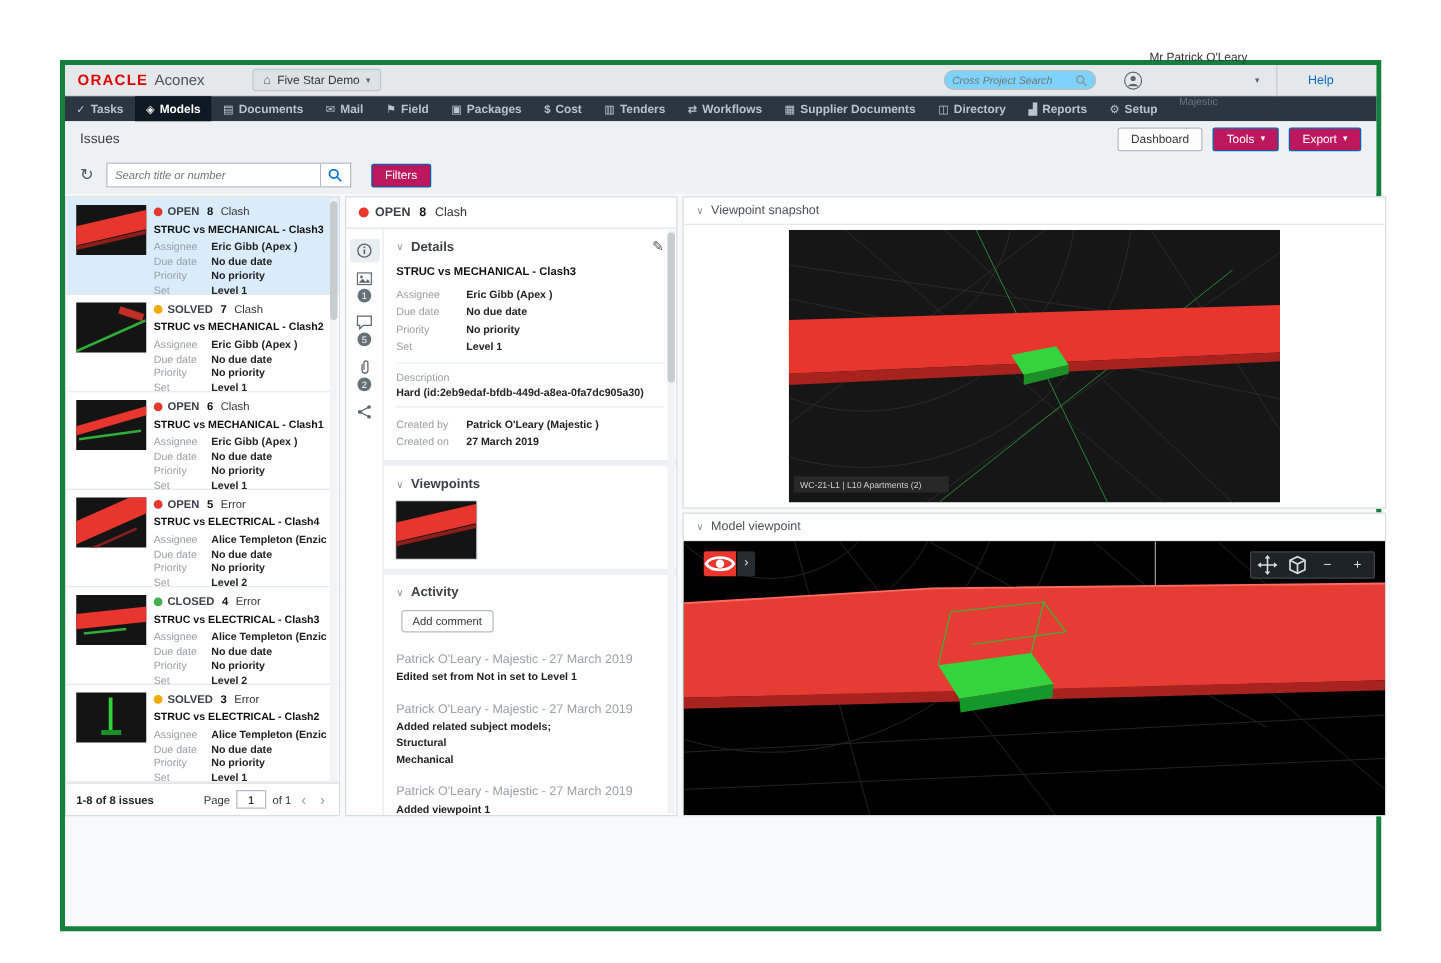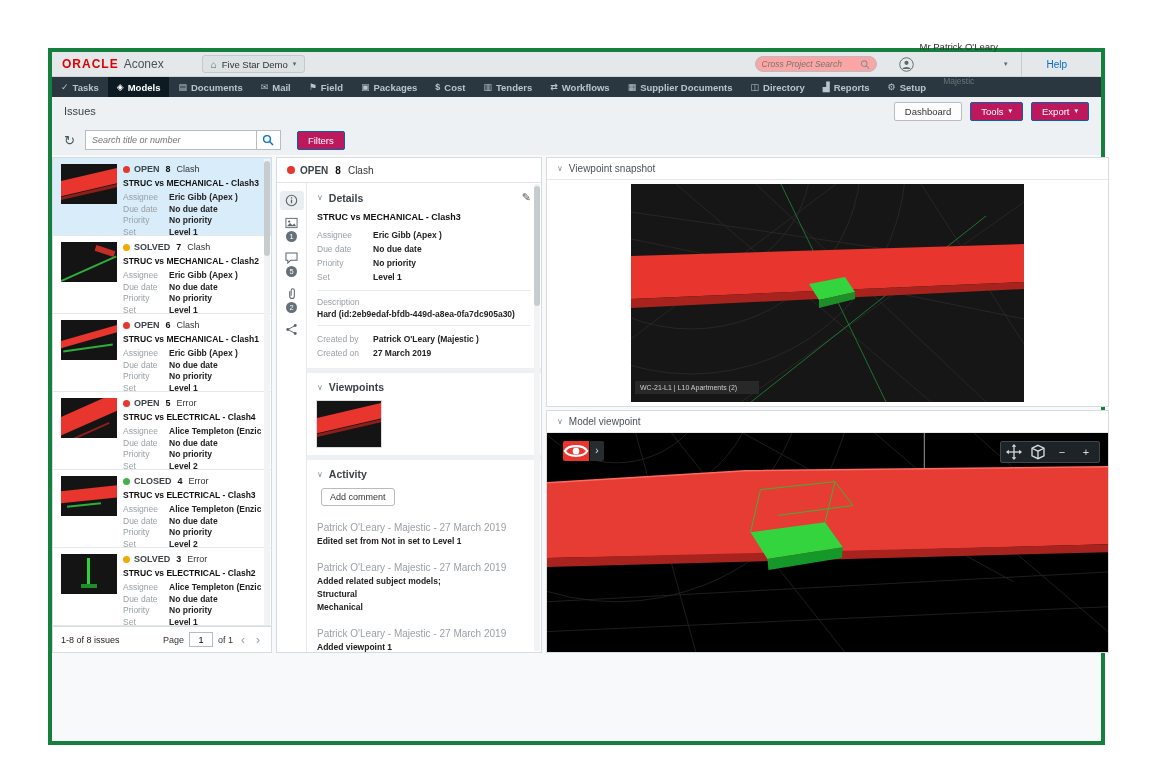--- a/index.html
+++ b/index.html
@@ -9,21 +9,21 @@
 
   
   .topbar { height:25px; background:#e4e8ea; border-bottom:1px solid #cfd5d9; display:flex; align-items:center; padding:0 10px; }
   .brand { display:flex; align-items:baseline; }
   .brand .oracle { color:#e00000; font-weight:bold; font-size:12px; letter-spacing:1px; }
   .brand .aconex { color:#4a5258; font-size:12px; margin-left:5px; }
   .proj { margin-left:38px; height:18px; display:flex; align-items:center; gap:5px; background:#dde2e5; border:1px solid #c3c9cd; border-radius:3px; padding:0 8px; font-size:9.5px; color:#333; cursor:pointer; }
   .proj .pico { color:#49585f; font-size:10px; }
   .caret { font-size:7px; color:#5b666d; }
   .grow { flex:1; }
-  .cps { display:flex; align-items:center; background:#fca5a5; border:1px solid #b6bcc2; border-radius:9px; height:16px; padding:0 6px; width:122px; margin-right:14px; color:#8a9298; }
+  .cps { display:flex; align-items:center; background:#7dd3fc; border:1px solid #b6bcc2; border-radius:9px; height:16px; padding:0 6px; width:122px; margin-right:14px; color:#8a9298; }
   .cps input { border:none; outline:none; width:100%; font-size:8.5px; font-style:italic; color:#555; background:transparent; font-family:inherit; }
   .user { display:flex; align-items:center; gap:6px; padding:0 8px; cursor:pointer; }
   .user .ublock { display:flex; flex-direction:column; line-height:10px; }
   .user .uname { font-size:9.5px; color:#333; }
   .user .uorg { font-size:8.5px; color:#6a7379; text-align:center;margin-top:24px; }
   .help { margin-left:6px; border-left:1px solid #c6ccd1; height:25px; display:flex; align-items:center; padding:0 24px; font-size:10px; color:#0b6bc2; cursor:pointer; }
 
   
   .nav { height:20px; background:#2b3740; display:flex; align-items:stretch; }
   .tab { display:flex; align-items:center; gap:4px; padding:0 9px; font-size:9.5px; font-weight:bold; color:#b9c4cb; cursor:pointer; white-space:nowrap; }
@@ -72,21 +72,21 @@
   .sline { display:flex; align-items:center; gap:4px; font-size:9px; line-height:11px; }
   .dot { width:7px; height:7px; border-radius:50%; background:#999; flex:none; }
   .st { font-weight:bold; color:#3c4348; }
   .num { font-weight:bold; color:#111; margin-left:2px; }
   .typ { color:#333; margin-left:2px; }
   .ititle { font-size:8.5px; font-weight:bold; color:#111; margin:3px 0 4px; white-space:nowrap; overflow:hidden; }
   .frow { display:flex; font-size:8.5px; line-height:11.5px; }
   .fl { width:46px; color:#98a0a5; flex:none; }
   .fv { color:#222; font-weight:600; white-space:nowrap; overflow:hidden; }
   .pager { height:26px; border-top:1px solid #d7dcdf; display:flex; align-items:center; padding:0 8px; font-size:9px; gap:5px; background:#fff; }
-  .psum { font-weight:400; color:#222; margin-right:auto; }
+  .psum { font-weight:700; color:#222; margin-right:auto; }
   .pglbl,.pgof { color:#333; }
   .pginput { width:24px; height:15px; border:1px solid #b6bcc2; font-size:9px; text-align:center; outline:none; font-family:inherit; }
   .pgnav { font-size:12px; color:#9aa1a7; cursor:pointer; padding:0 3px; }
 
   
   .detail { width:266px; background:#fff; border:1px solid #d7dcdf; display:flex; flex-direction:column; position:relative; }
   .dhead { height:25px; border-bottom:1px solid #e1e5e8; display:flex; align-items:center; gap:5px; padding:0 10px; font-size:10px; flex:none; }
   .dhead .dot { width:8px; height:8px; }
   .dbody { flex:1; display:flex; overflow:hidden; }
   .istrip { width:30px; border-right:1px solid #e7eaec; padding-top:8px; display:flex; flex-direction:column; align-items:center; gap:4px; flex:none; }

